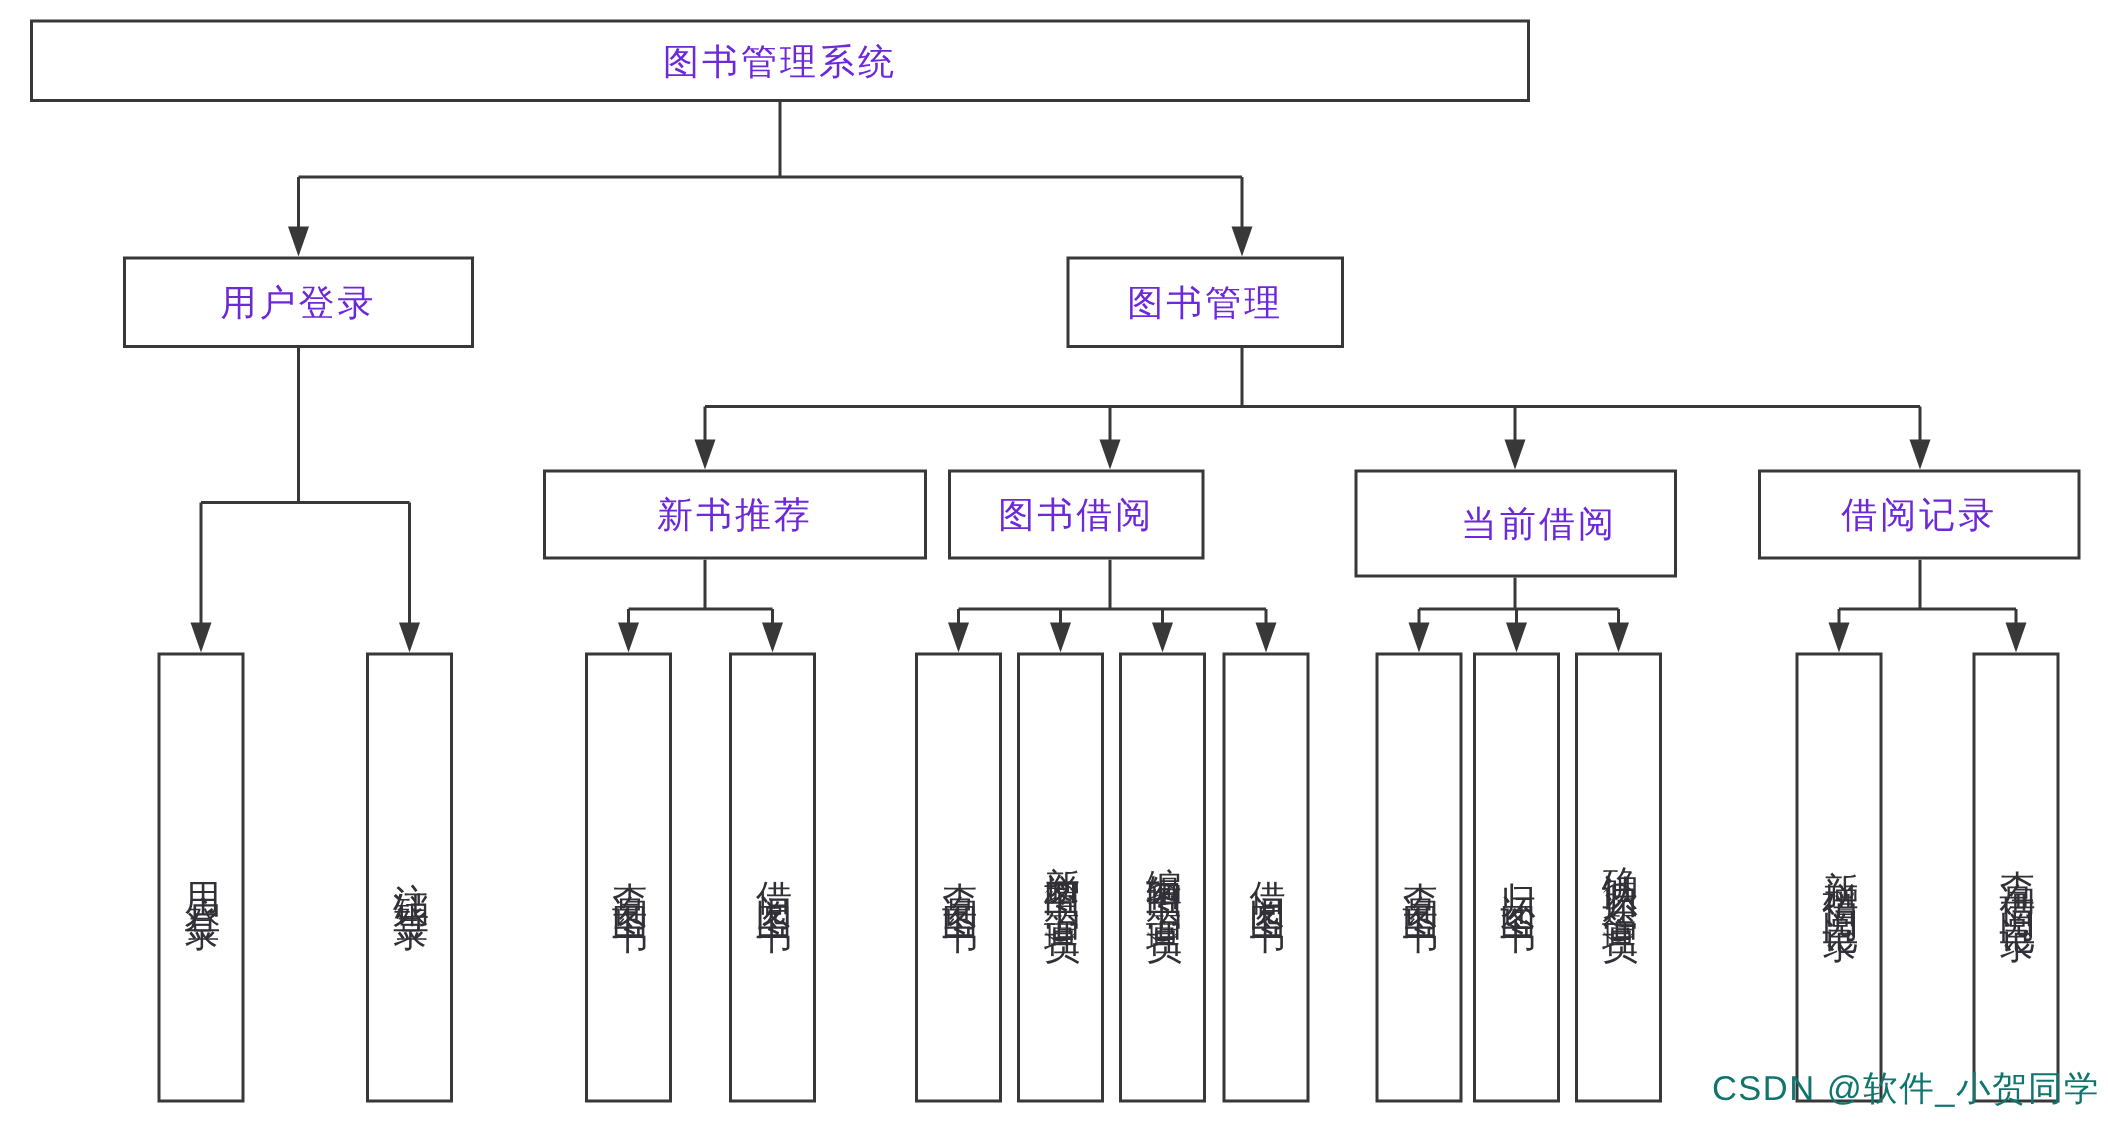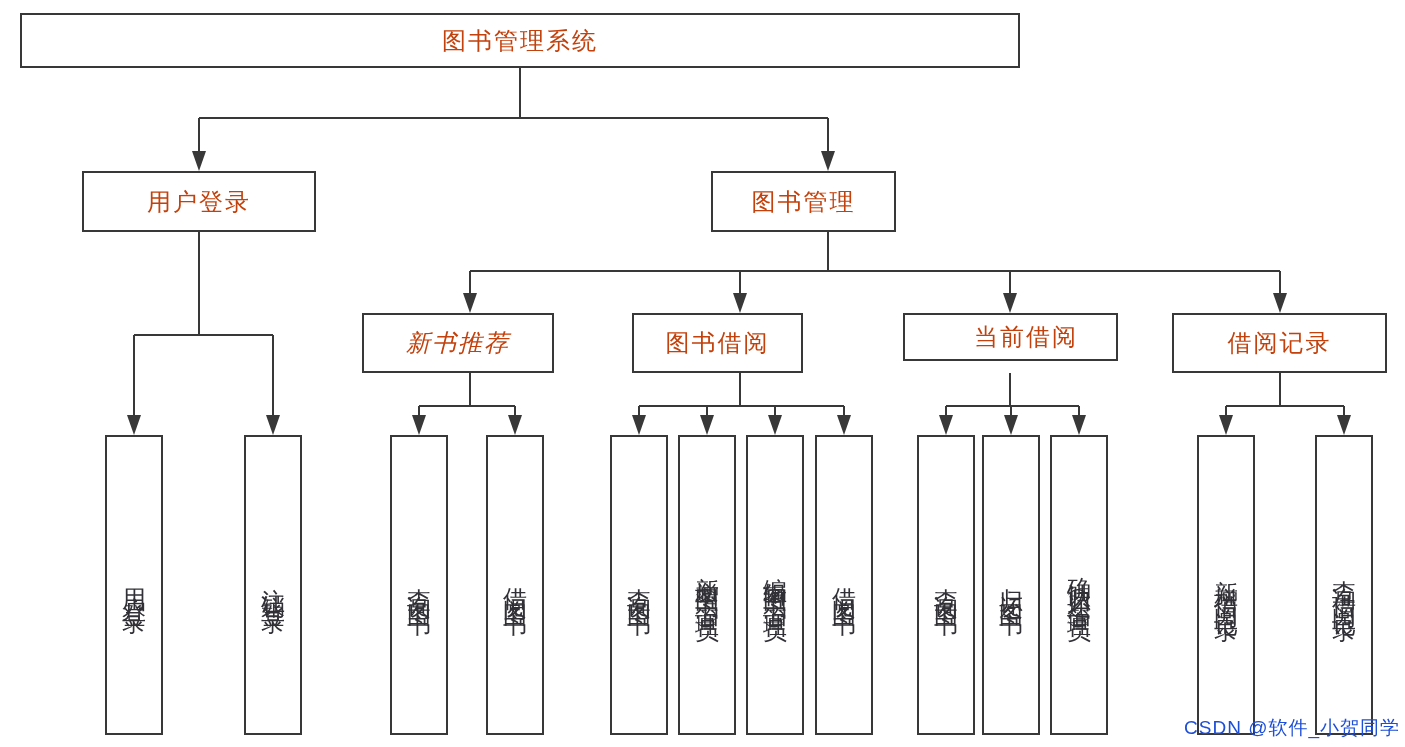--- a/index.html
+++ b/index.html
@@ -19,21 +19,21 @@
   .node {
     position: absolute;
     box-sizing: border-box;
     border: 2px solid #383838;
     background: #ffffff;
     display: flex;
     align-items: center;
     justify-content: center;
     font-size: 24px;
     letter-spacing: 2px;
-    color: #c2410c;
+    color: #6d28d9;
     white-space: nowrap;
   }
   .leaf {
     position: absolute;
     box-sizing: border-box;
     border: 2px solid #383838;
     background: #ffffff;
     top: 435px;
     width: 58px;
     height: 300px;
@@ -48,23 +48,23 @@
     letter-spacing: 8px;
     line-height: 1;
     color: #303036;
     white-space: nowrap;
   }
   .vtext-long { letter-spacing: 6px; }
   .watermark {
     position: absolute;
     right: 5px;
     bottom: 6px;
-    font-size: 19px;
+    font-size: 23px;
     letter-spacing: 1px;
-    color: #1d4ed8;
+    color: #0f766e;
     z-index: 10;
   }
 </style>
 </head>
 <body>
 
 <div class="canvas">
 
   <svg class="connectors" width="1405" height="747" viewBox="0 0 1405 747">
     <g stroke="#383838" stroke-width="2" fill="none">
@@ -97,23 +97,23 @@
       <polygon points="1219,415 1233,415 1226,435"></polygon>
       <polygon points="1337,415 1351,415 1344,435"></polygon>
     </g>
   </svg>
 
   <div class="node" style="left:20px; top:13px; width:1000px; height:55px;">图书管理系统</div>
 
   <div class="node" style="left:82px; top:171px; width:234px; height:61px;">用户登录</div>
   <div class="node" style="left:711px; top:171px; width:185px; height:61px;">图书管理</div>
 
-  <div class="node" style="left:362px; top:313px; width:192px; height:60px;font-style:italic;">新书推荐</div>
+  <div class="node" style="left:362px; top:313px; width:256px; height:60px;">新书推荐</div>
   <div class="node" style="left:632px; top:313px; width:171px; height:60px;">图书借阅</div>
-  <div class="node" style="left:903px; top:313px; width:215px; height:48px;padding-left:31px;">当前借阅</div>
+  <div class="node" style="left:903px; top:313px; width:215px; height:72px;padding-left:31px;">当前借阅</div>
   <div class="node" style="left:1172px; top:313px; width:215px; height:60px;">借阅记录</div>
 
   <div class="leaf" style="left:105px;">
     <span class="vtext">用户登录</span>
   </div>
   <div class="leaf" style="left:244px;">
     <span class="vtext">注销登录</span>
   </div>
 
   <div class="leaf" style="left:390px;">

